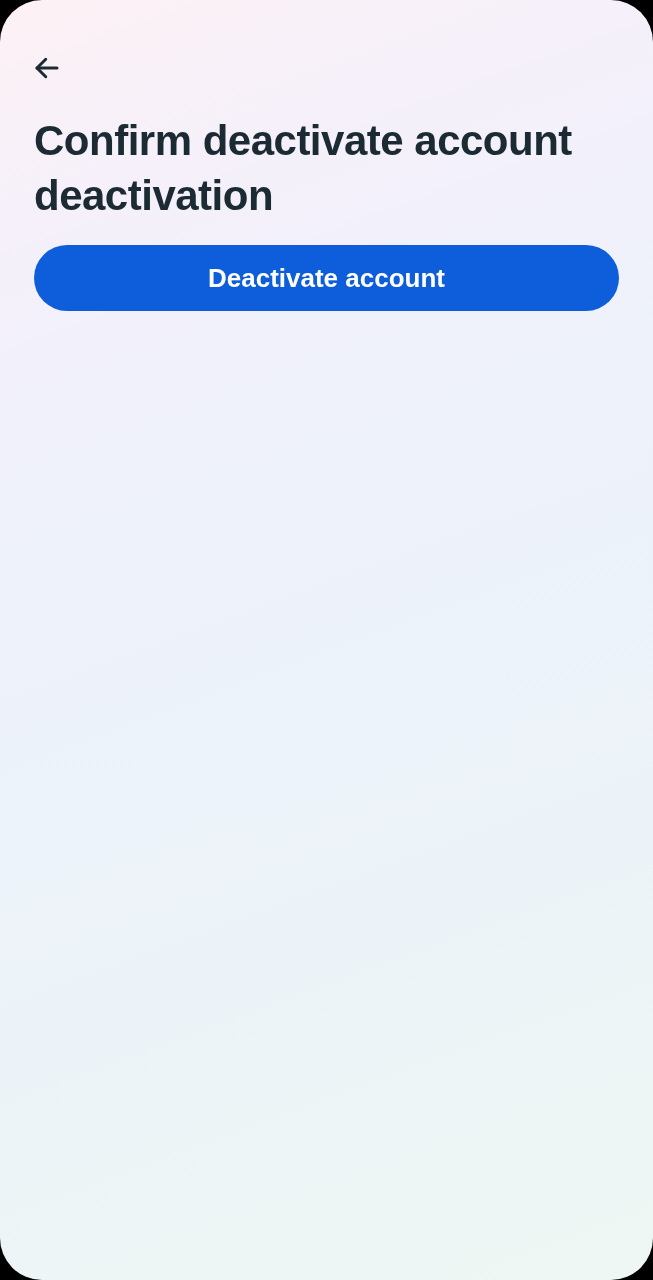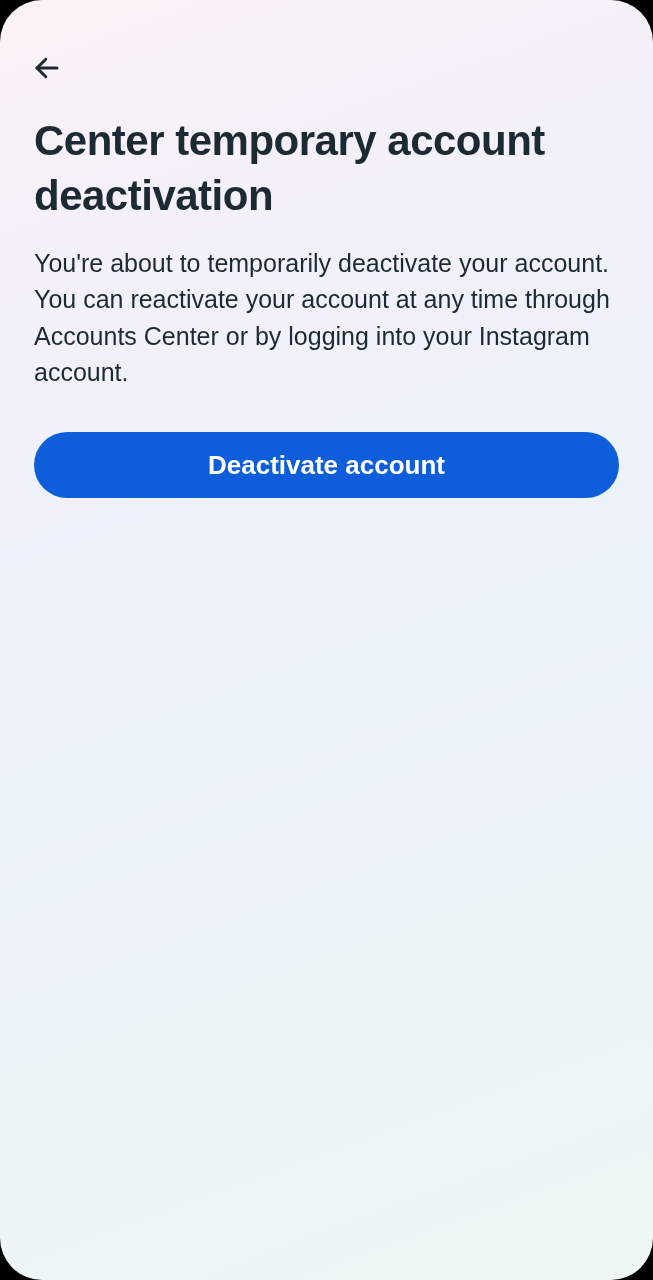--- a/index.html
+++ b/index.html
@@ -95,20 +95,19 @@
 
 <div class="screen">
 
   <div class="back-button">
     <svg viewBox="0 0 24 24" fill="none" stroke="#1c2b33" stroke-width="2.4" stroke-linecap="round" stroke-linejoin="round">
       <line x1="20" y1="12" x2="4" y2="12"></line>
       <polyline points="11 19 4 12 11 5"></polyline>
     </svg>
   </div>
 
-  <h1 class="title">Center temporary account deactivation</h1>
+  <h1 class="title">Confirm deactivate account deactivation</h1>
 
-  <p class="description">You're about to temporarily deactivate your account. You can reactivate your account at any time through Accounts Center or by logging into your Instagram account.</p>
 
   <button class="btn btn-primary">Deactivate account</button>
 
 
 </div>
 
 </body></html>

